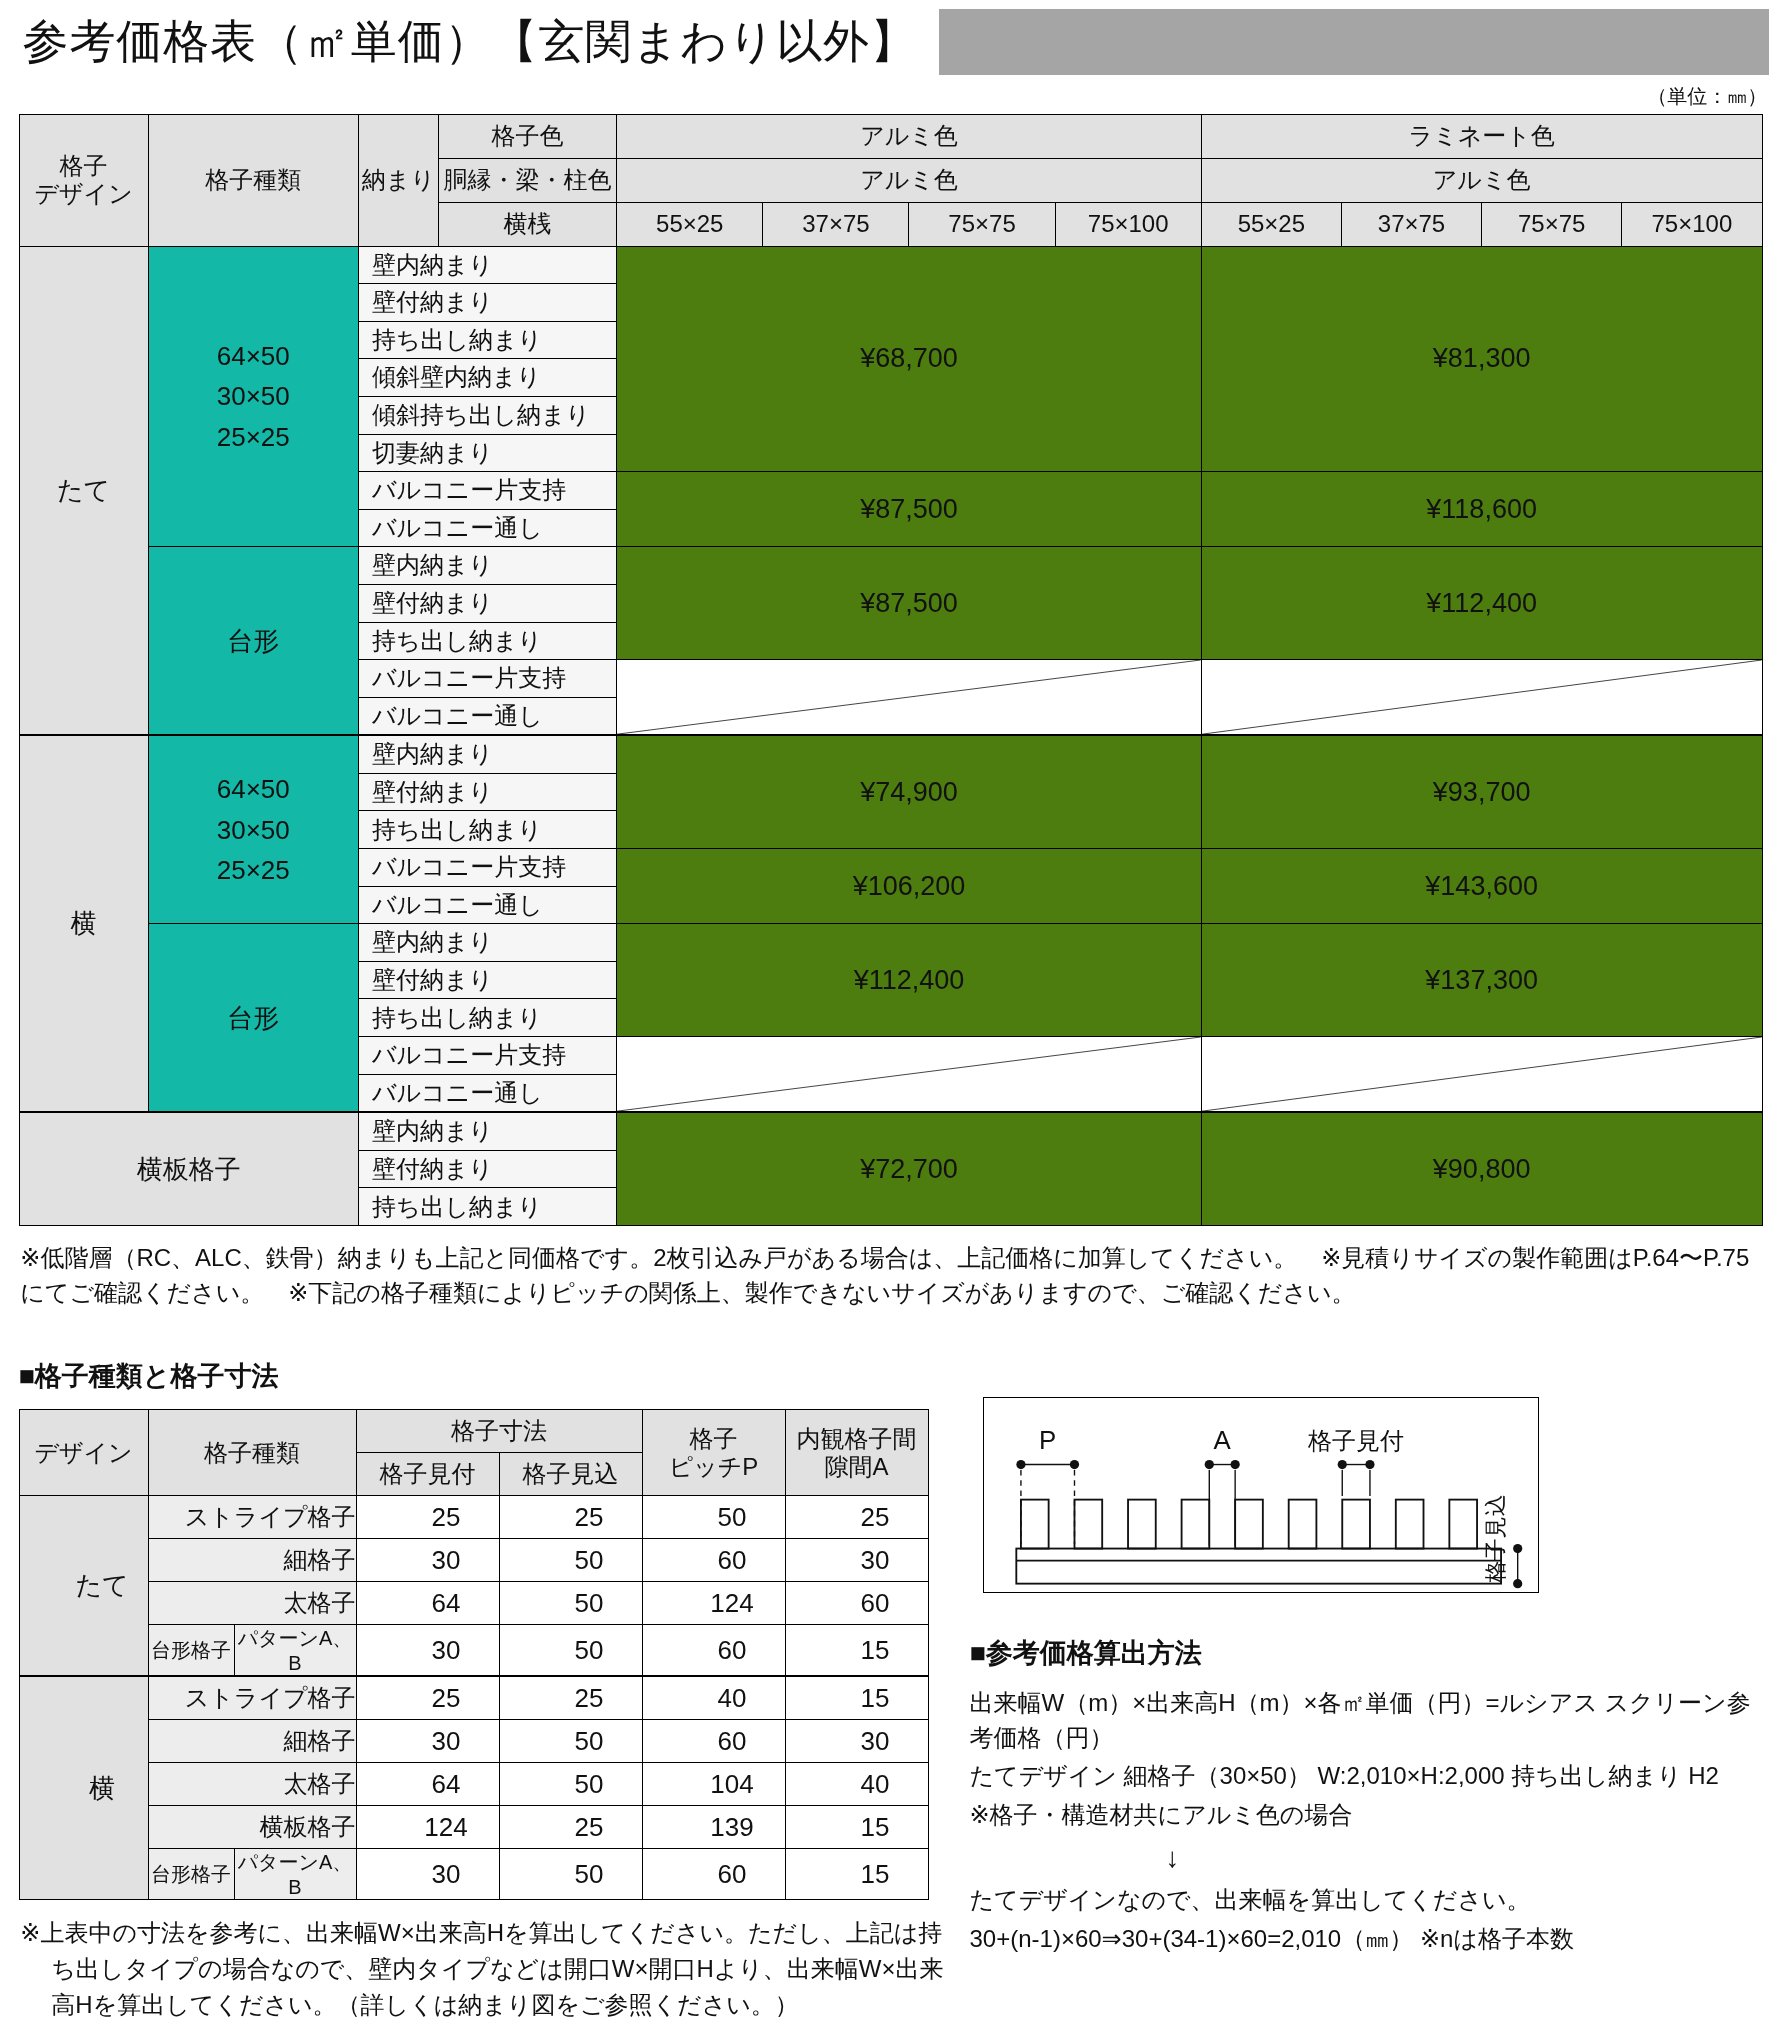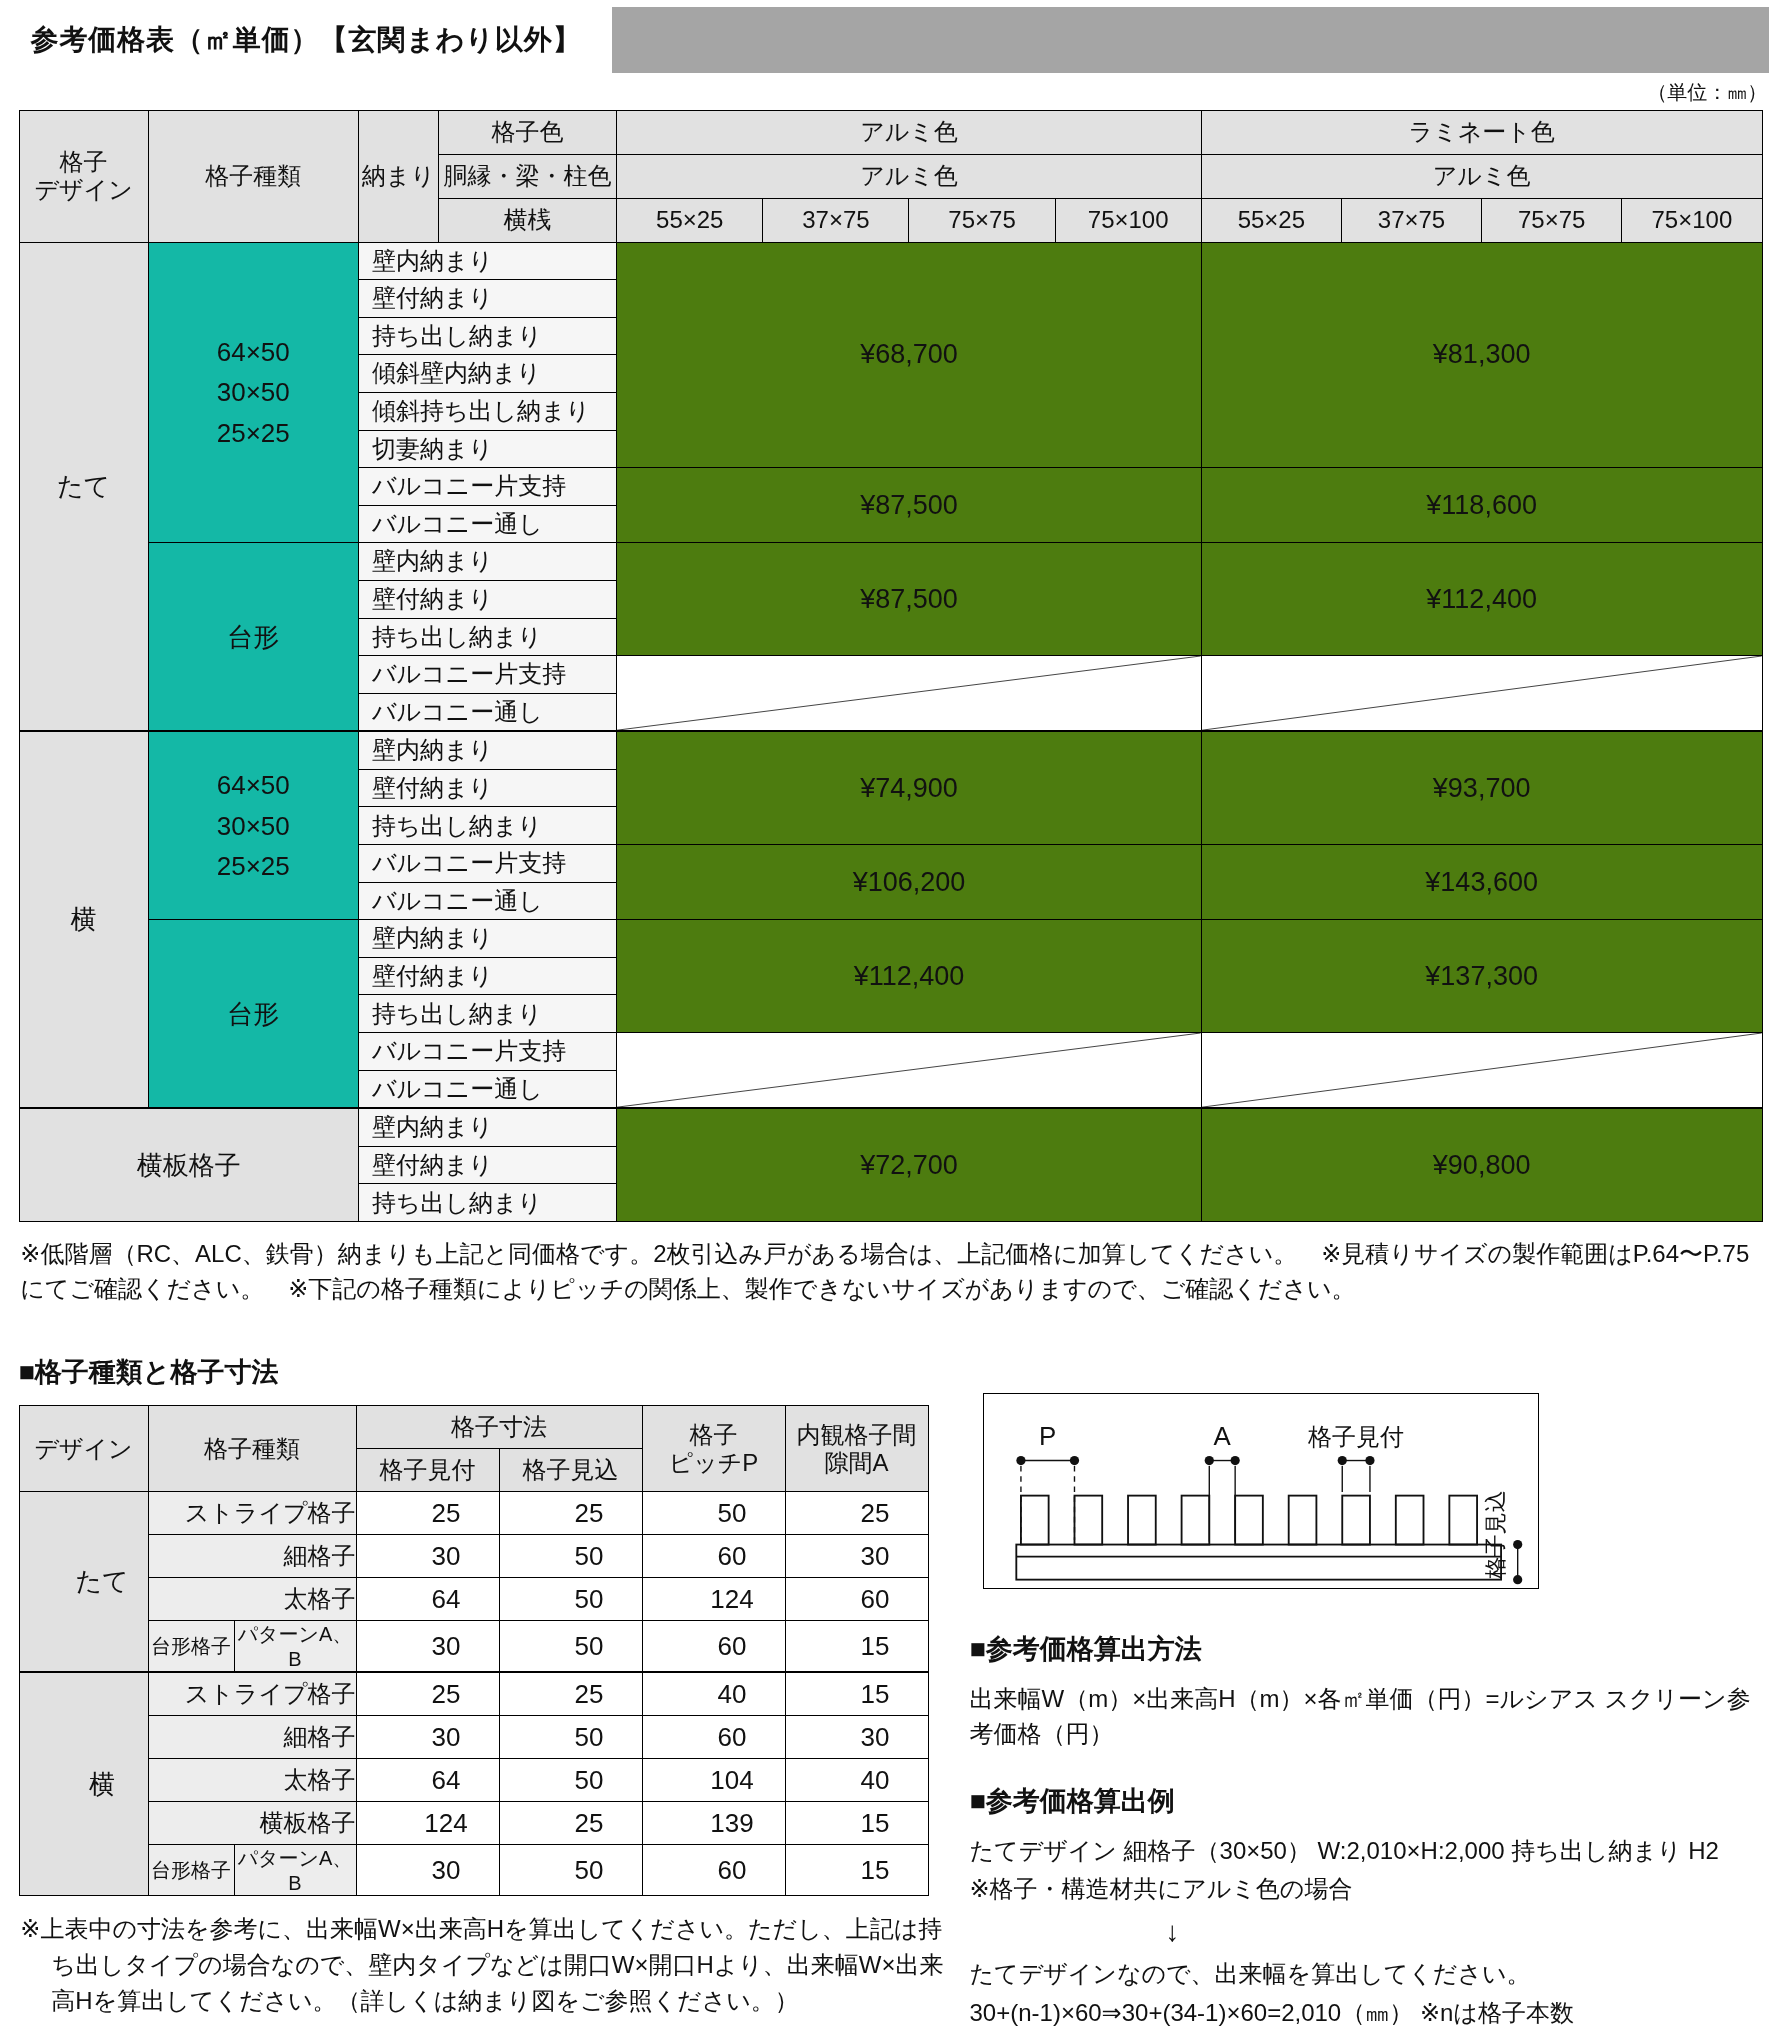--- a/index.html
+++ b/index.html
@@ -1,21 +1,21 @@
 <!DOCTYPE html>
 <html style="font-size:14.8px"><head>
 <meta charset="utf-8">
 <style>
   html,body{margin:0;padding:0;background:#fff;color:#111;
     font-family:"Liberation Sans","DejaVu Sans",sans-serif;}
   .page{width:1790px;box-sizing:border-box;padding:7.4px 21px 18.5px 18.5px;}
 
   
   .title-row{display:flex;align-items:center;}
-  .page-title{font-size:28px;font-weight:700;margin:12px;letter-spacing:0.9px;white-space:nowrap;}
+  .page-title{font-size:46px;font-weight:400;margin:4px;letter-spacing:0.9px;white-space:nowrap;}
   .title-bar{flex:1;height:66px;background:#a5a5a5;margin-left:18.5px;}
   .unit-note{text-align:right;font-size:20px;margin:5.5px 1.8px 3.7px 0;}
 
   
   table{border-collapse:collapse;table-layout:fixed;}
   .pt{width:1744px;border:1.8px solid #000;}
   .pt th,.pt td{border:0.9px solid #000;text-align:center;vertical-align:middle;
     padding:0;overflow:hidden;}
   .pt th{background:#e1e1e1;font-size:24px;font-weight:normal;height:43px;line-height:1.15;}
   .pt td.c-design{background:#e1e1e1;font-size:26px;}
@@ -407,21 +407,20 @@
             <text x="258" y="55">A</text>
             <text x="403" y="55" font-size="26">格子見付</text>
             <text x="0" y="0" font-size="24" transform="translate(562 200) rotate(-90)" text-anchor="start">格子見込</text>
           </g>
         </svg>
       </div>
 
       <h2 class="sec-title">■参考価格算出方法</h2>
       <p class="calc-line">出来幅W（m）×出来高H（m）×各㎡単価（円）=ルシアス スクリーン参考価格（円）</p>
 
-      <h2 class="sec-title mt">■参考価格算出例</h2>
       <p class="calc-line">たてデザイン 細格子（30×50） W:2,010×H:2,000 持ち出し納まり H2</p>
       <p class="calc-line">※格子・構造材共にアルミ色の場合</p>
       <p class="arrow-line">↓</p>
       <p class="calc-line">たてデザインなので、出来幅を算出してください。</p>
       <p class="calc-line">30+(n-1)×60⇒30+(34-1)×60=2,010（㎜） ※nは格子本数</p>
 
     </div>
   </div>
 </div>
 

